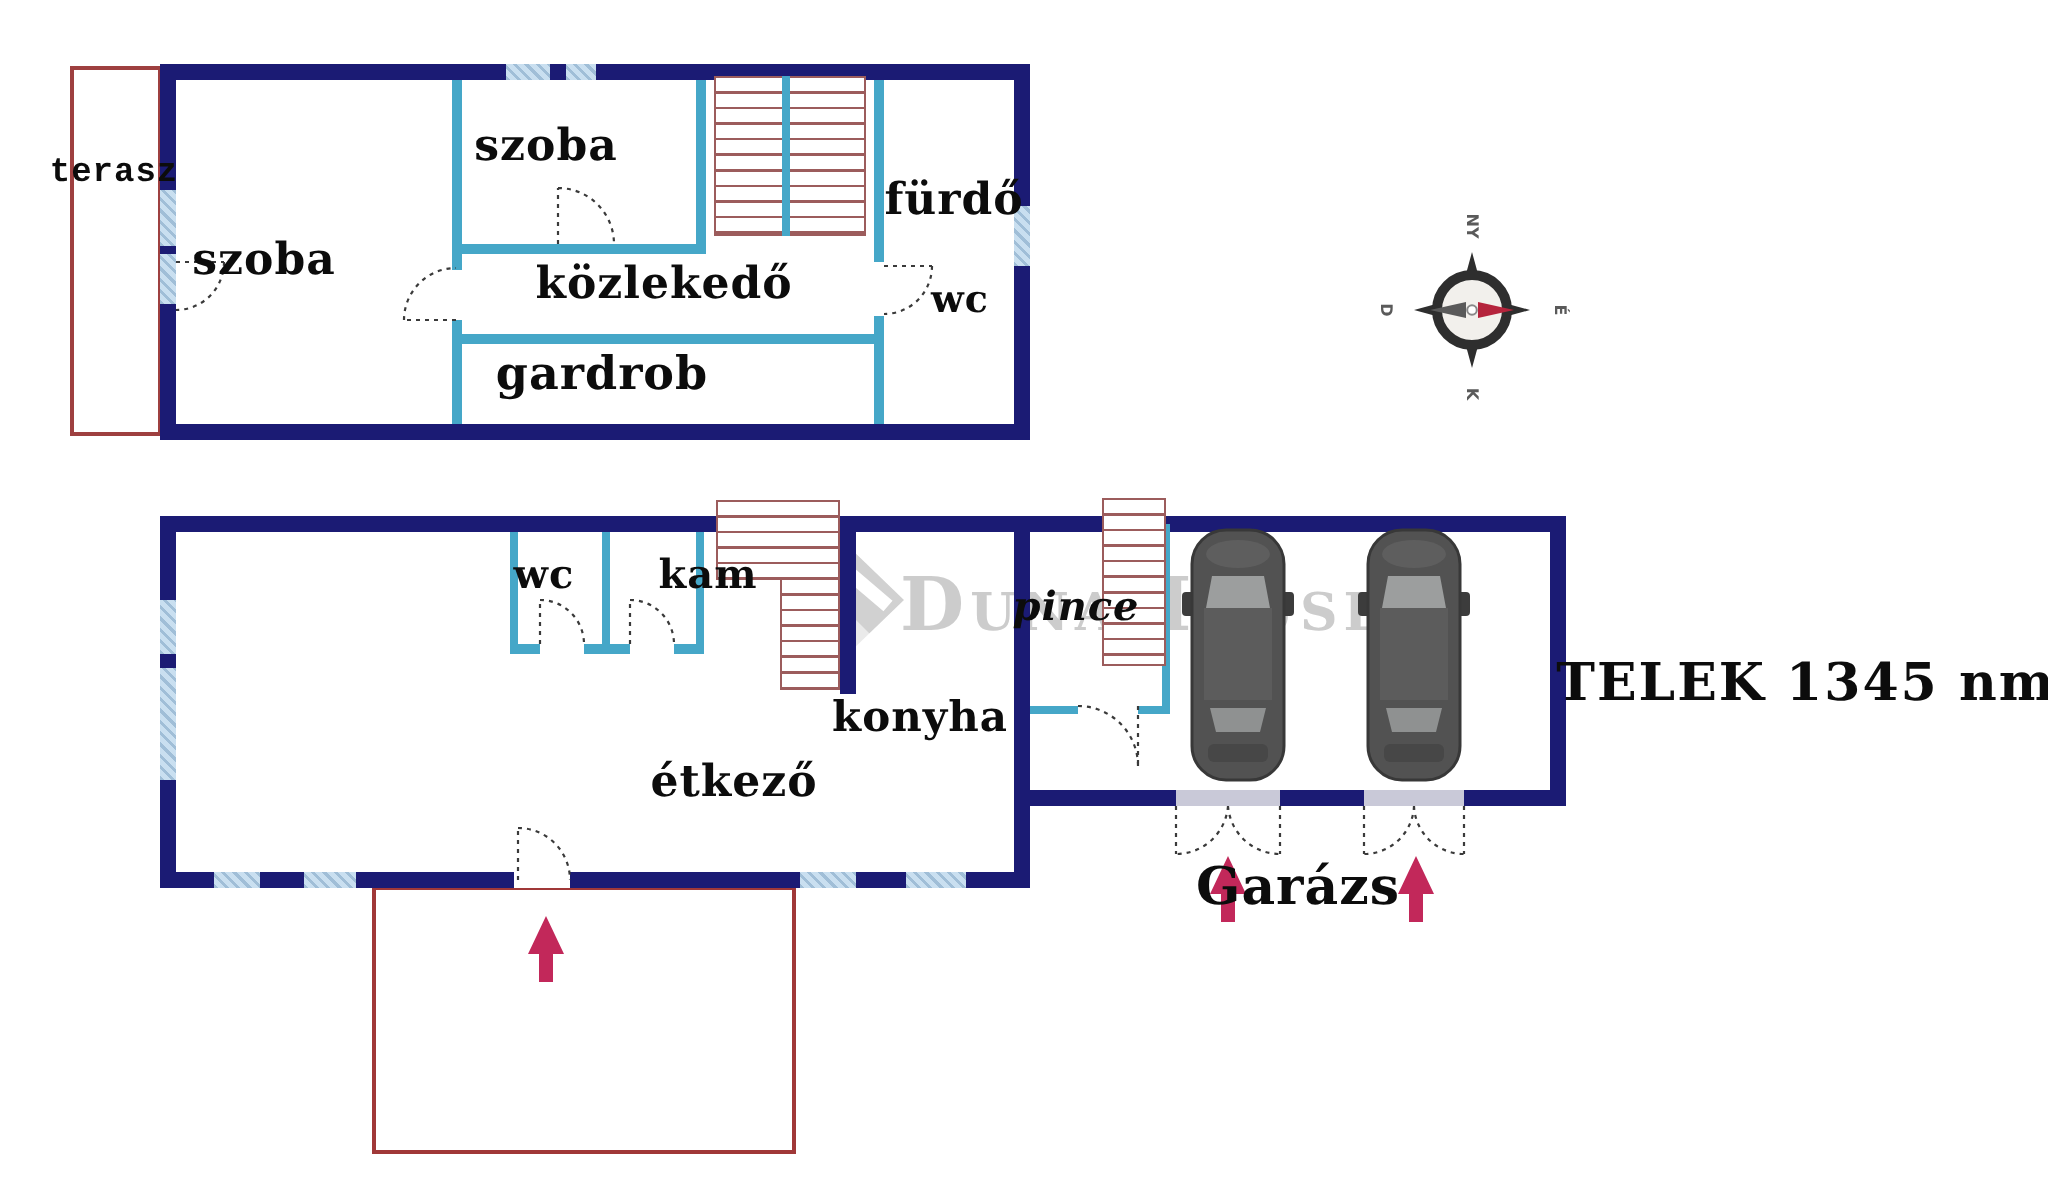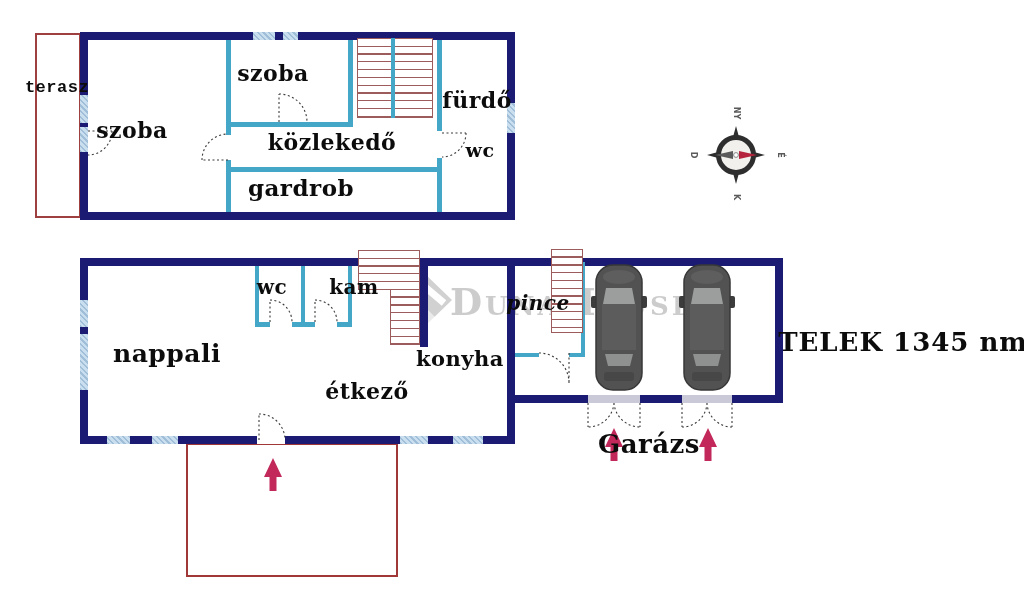--- a/index.html
+++ b/index.html
@@ -88,21 +88,20 @@
   <div class="win" style="left:453px;top:436px;width:30px;height:8px;"></div>
 
   <div class="wall-c" style="left:581px;top:262px;width:4px;height:95px;"></div>
   <div class="wall-c" style="left:515px;top:353px;width:24px;height:4px;"></div>
   <div class="wall-c" style="left:569px;top:353px;width:16px;height:4px;"></div>
   <div class="stair" style="left:551px;top:249px;width:32px;height:84px;"></div>
 
   <div class="abs" style="left:588px;top:395px;width:52px;height:8px;background:#c9c9d8;z-index:5;"></div>
   <div class="abs" style="left:682px;top:395px;width:50px;height:8px;background:#c9c9d8;z-index:5;"></div>
 
-  <div class="lbl" style="left:167px;top:353px;font-size:25px;">nappali</div>
   <div class="lbl" style="left:272px;top:287px;font-size:20px;">wc</div>
   <div class="lbl" style="left:324px;top:287px;font-size:20px;margin-left:30px;">kam</div>
   <div class="lbl" style="left:460px;top:358px;font-size:21px;">konyha</div>
   <div class="lbl" style="left:367px;top:391px;font-size:22px;">étkező</div>
   <div class="lbl" style="left:538px;top:303px;font-size:20px;font-style:italic;">pince</div>
   <div class="lbl" style="left:649px;top:444px;font-size:26px;">Garázs</div>
 
   <div class="redbox" style="left:186px;top:443px;width:212px;height:134px;border-color:#a03838;"></div>
 
   <div class="lbl" style="left:903px;top:342px;font-size:26px;letter-spacing:1px;">TELEK 1345 nm</div>

